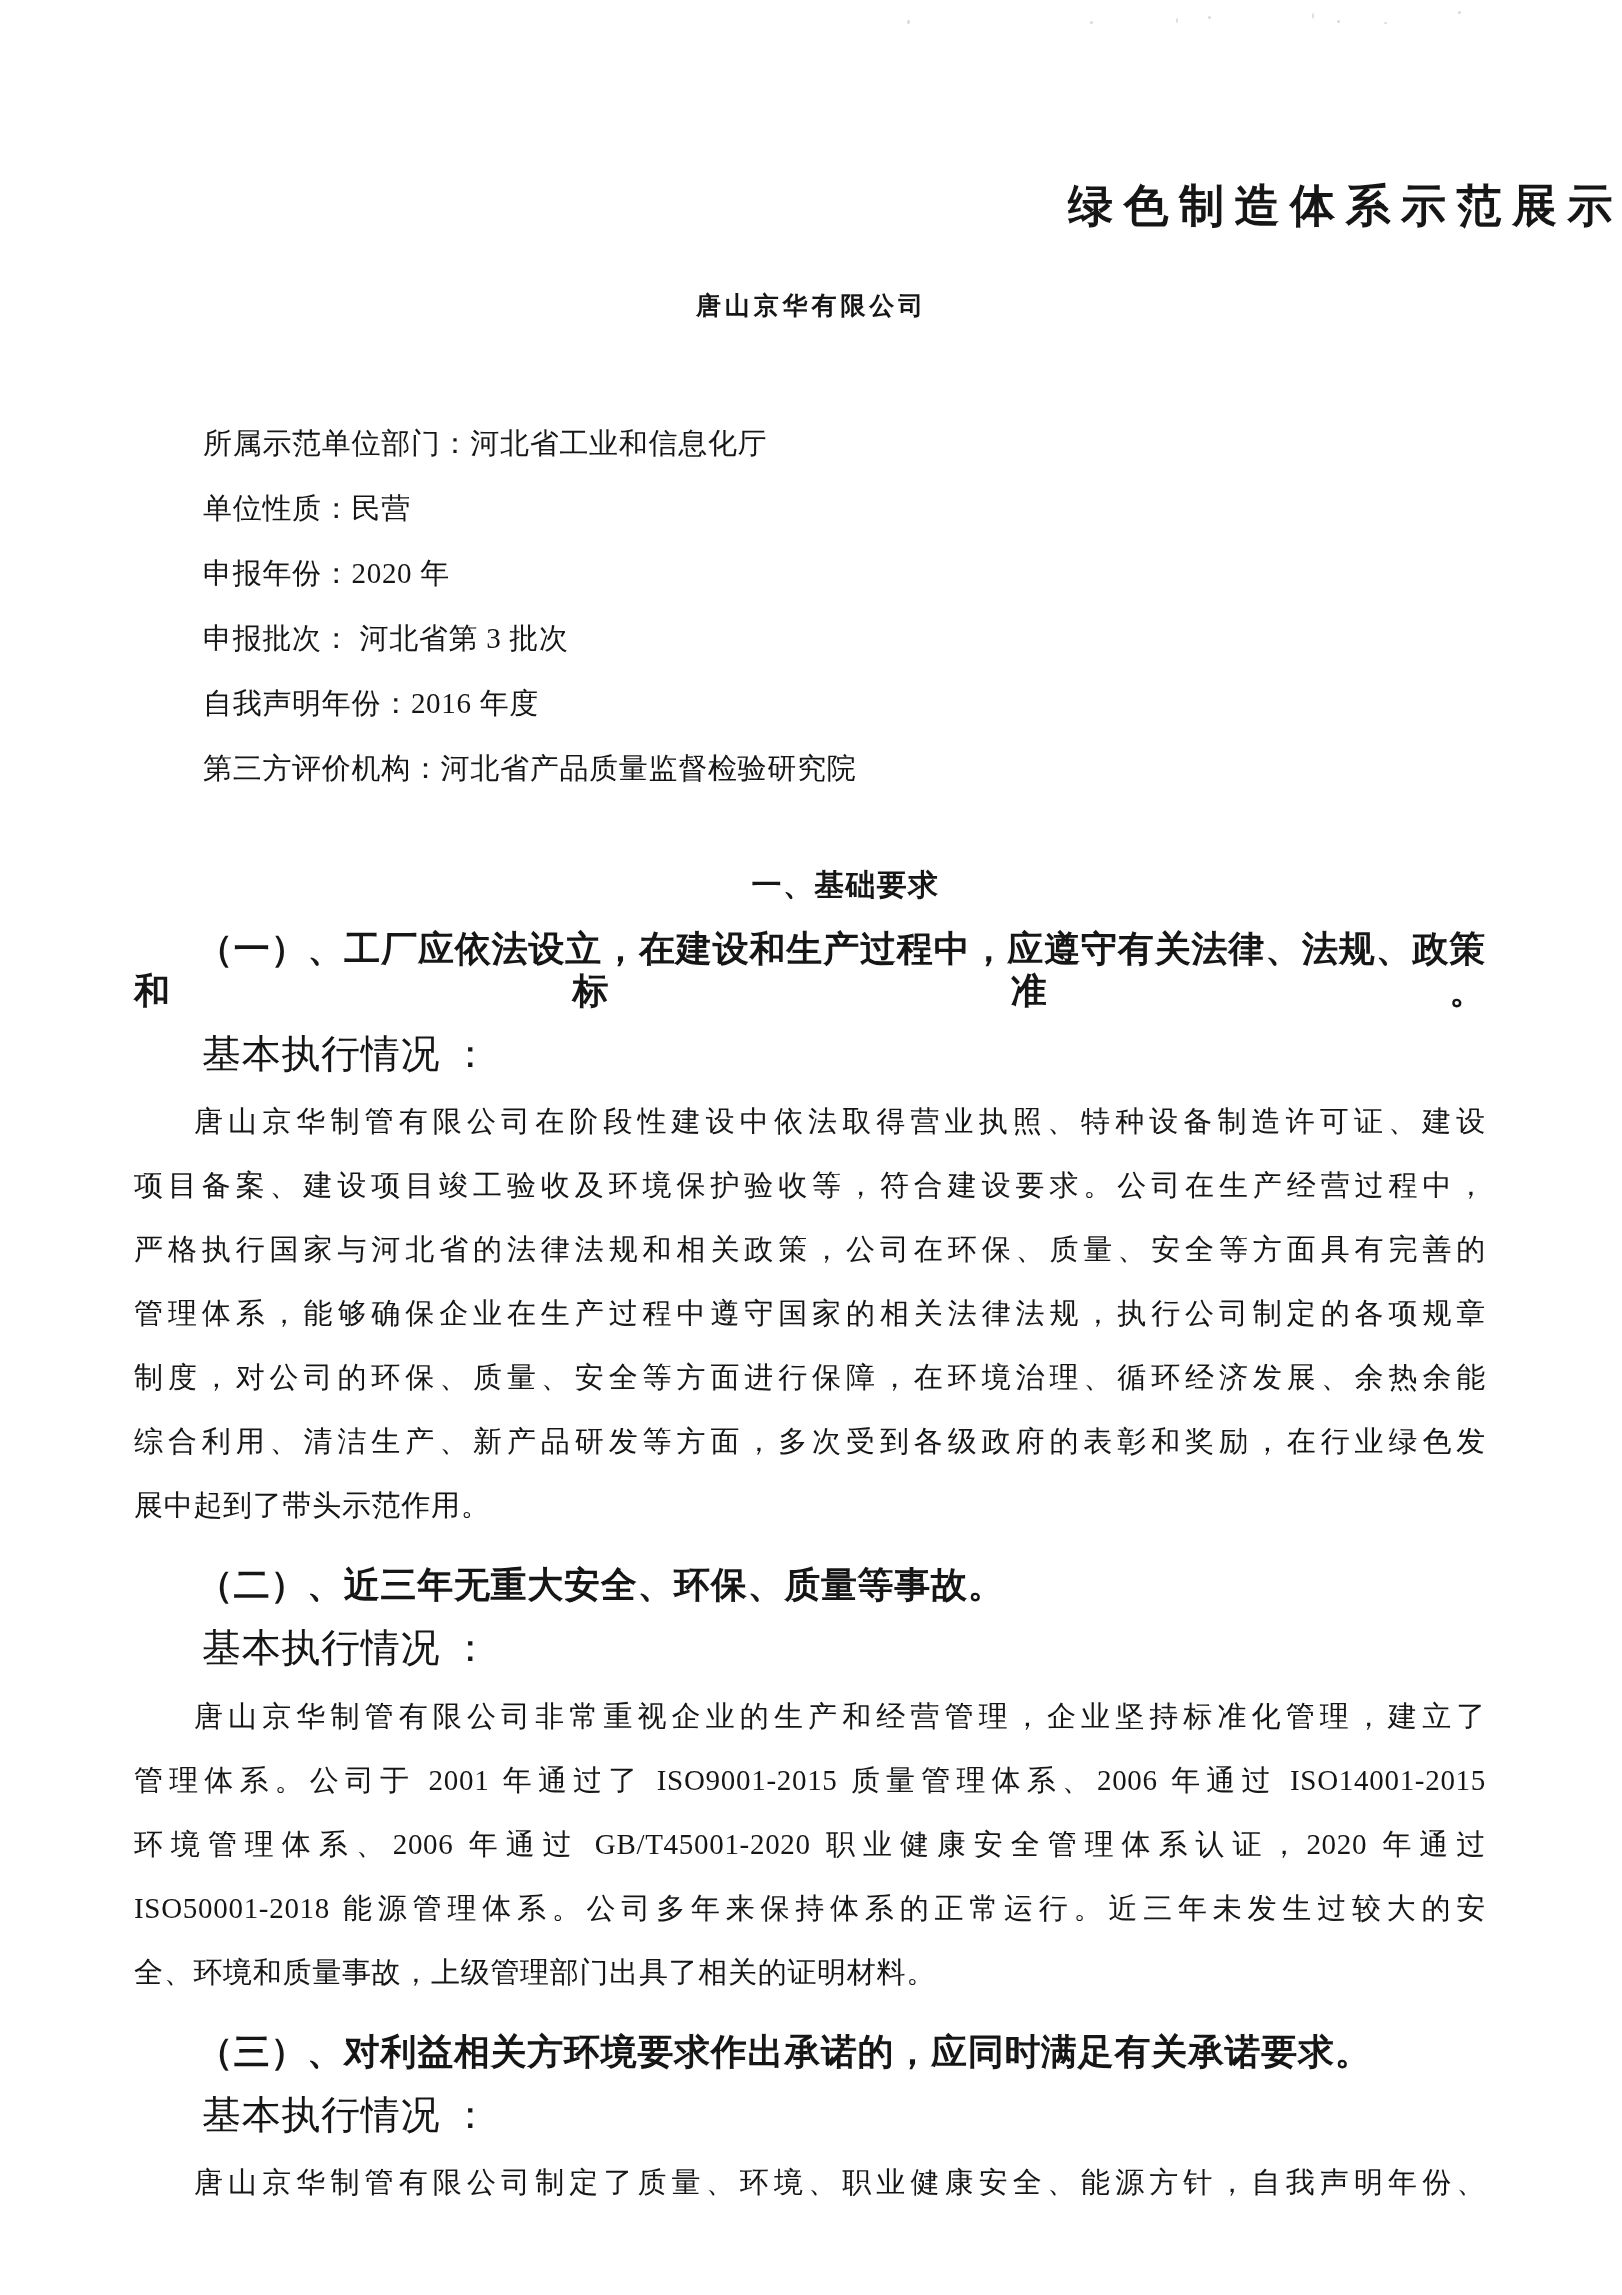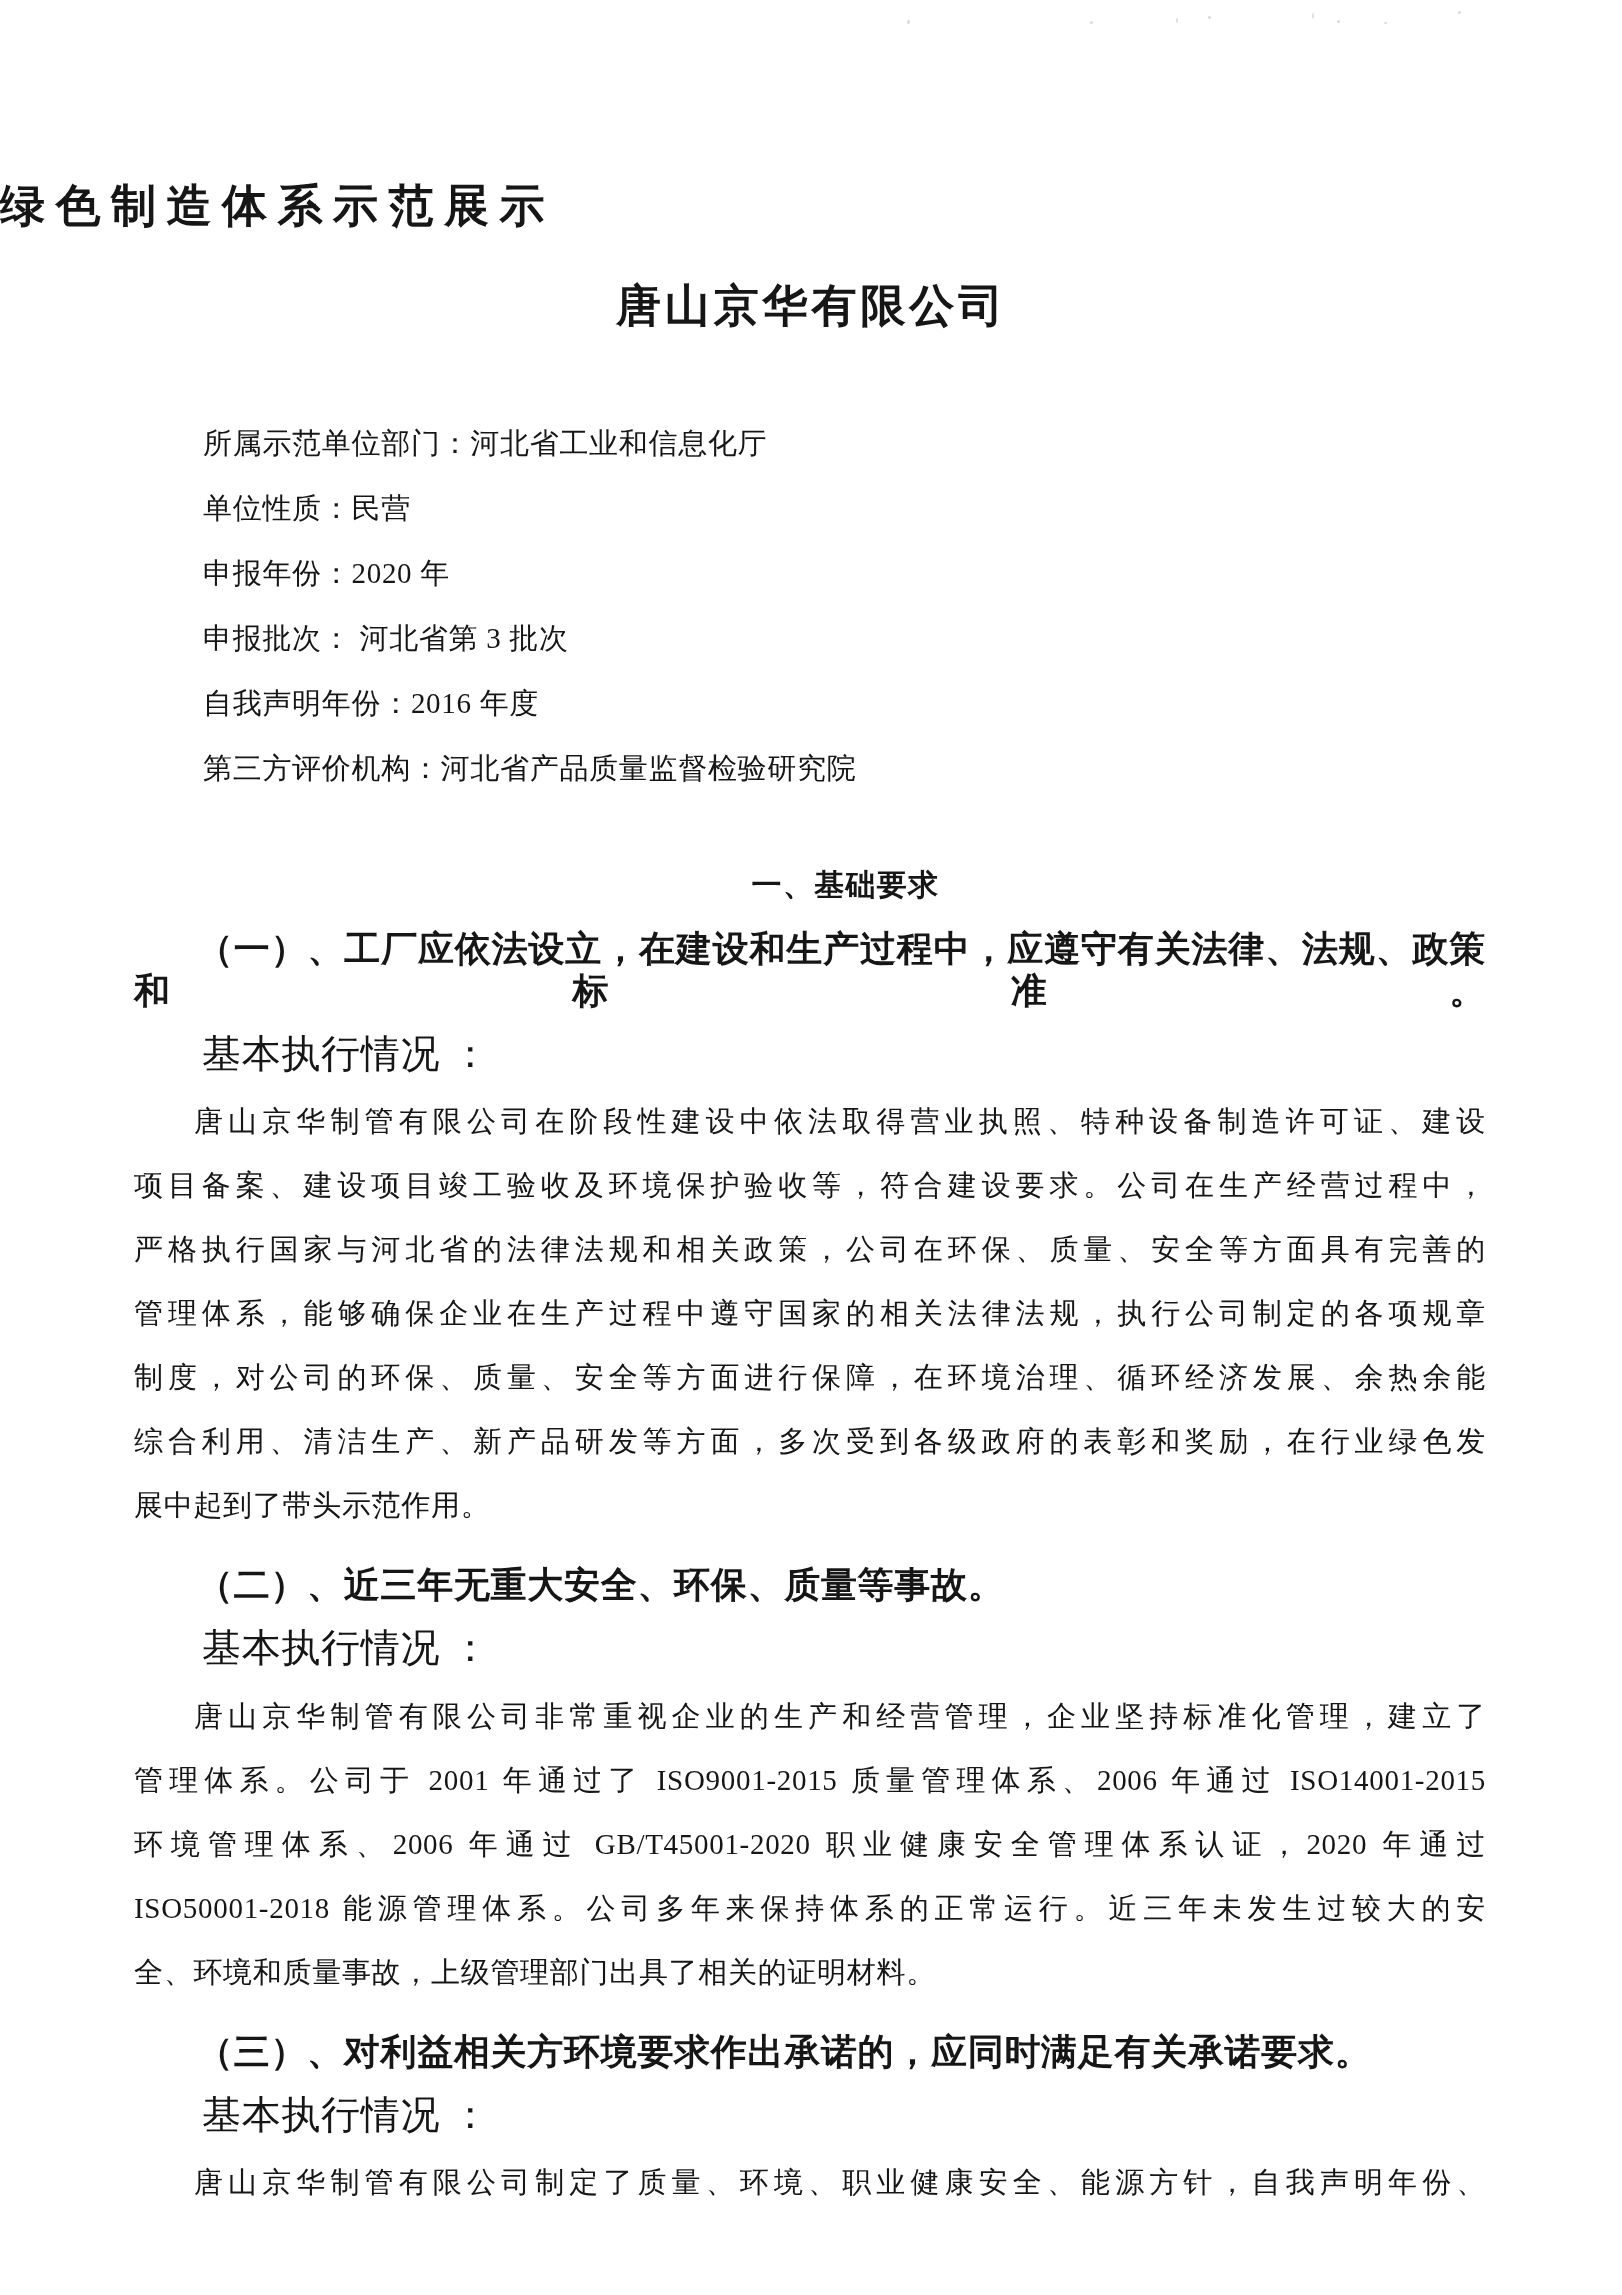--- a/index.html
+++ b/index.html
@@ -10,31 +10,31 @@
     margin: 0 auto;
     background: #ffffff;
     overflow: hidden;
     color: #161616;
     font-family: "Liberation Serif", "DejaVu Serif", serif;
   }
   .margins { padding: 0 137px 0 134px; }
 
   .title {
     margin: 181px 0 0 0;
-    text-align: left;
+    text-align: right;
     font-size: 45px;
     line-height: 50px;
     font-weight: bold;
     letter-spacing: 10.5px;
     font-family: "DejaVu Sans", "Liberation Sans", sans-serif;
   }
   .subtitle {
     margin: 56px 0 0 0;
     text-align: center;
-    font-size: 45px;
+    font-size: 25px;
     line-height: 38px;
     font-weight: bold;
     letter-spacing: 3.9px;
     font-family: "DejaVu Sans", "Liberation Sans", sans-serif;
   }
 
   .info { margin-top: 86px; }
   .iline {
     font-size: 29px;
     line-height: 65px;

